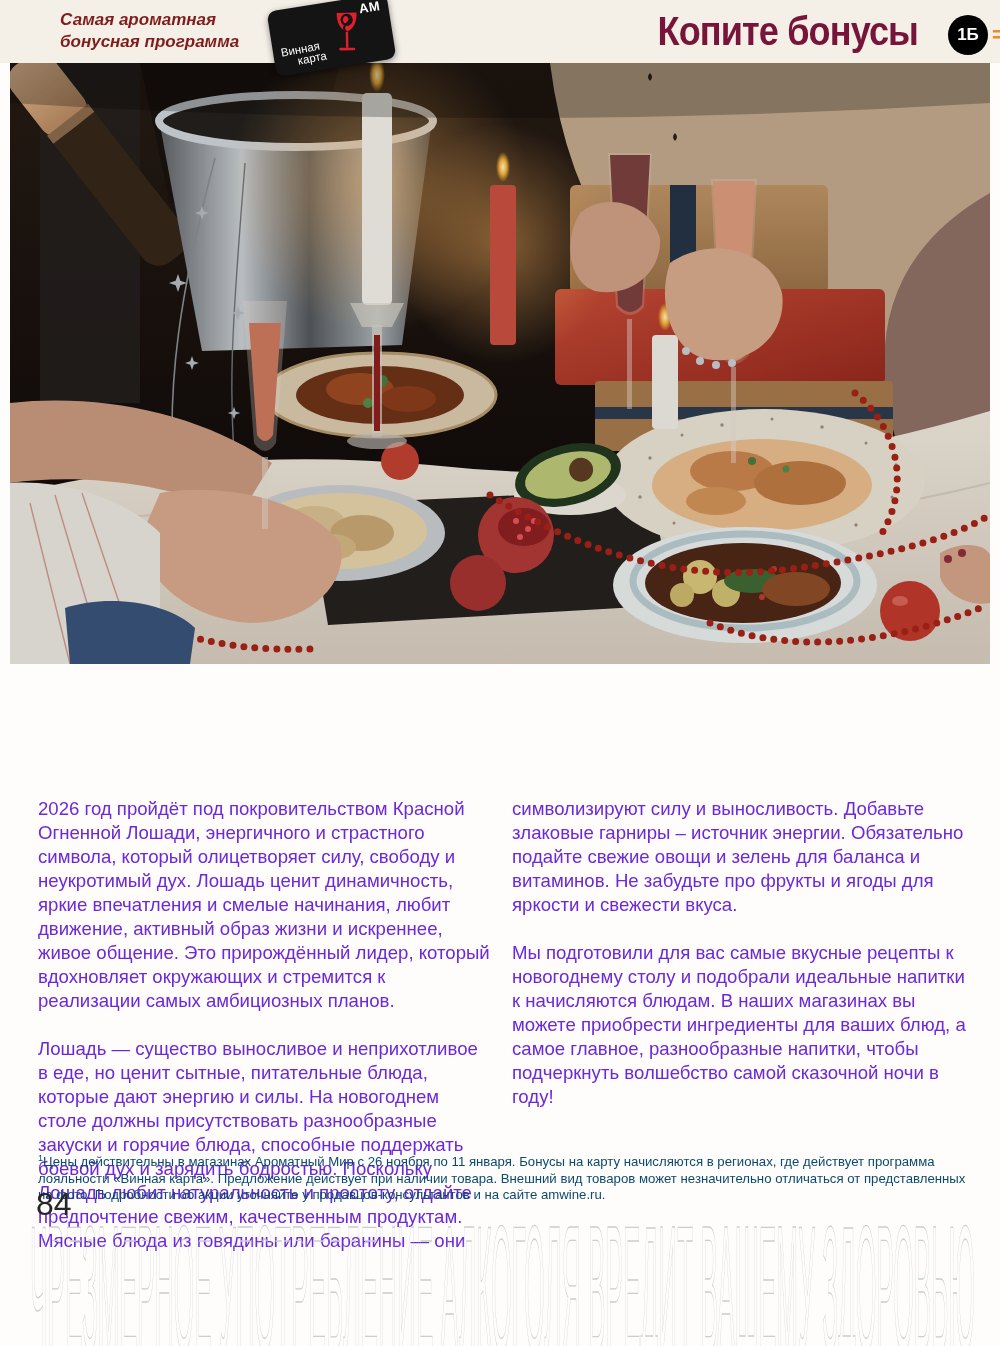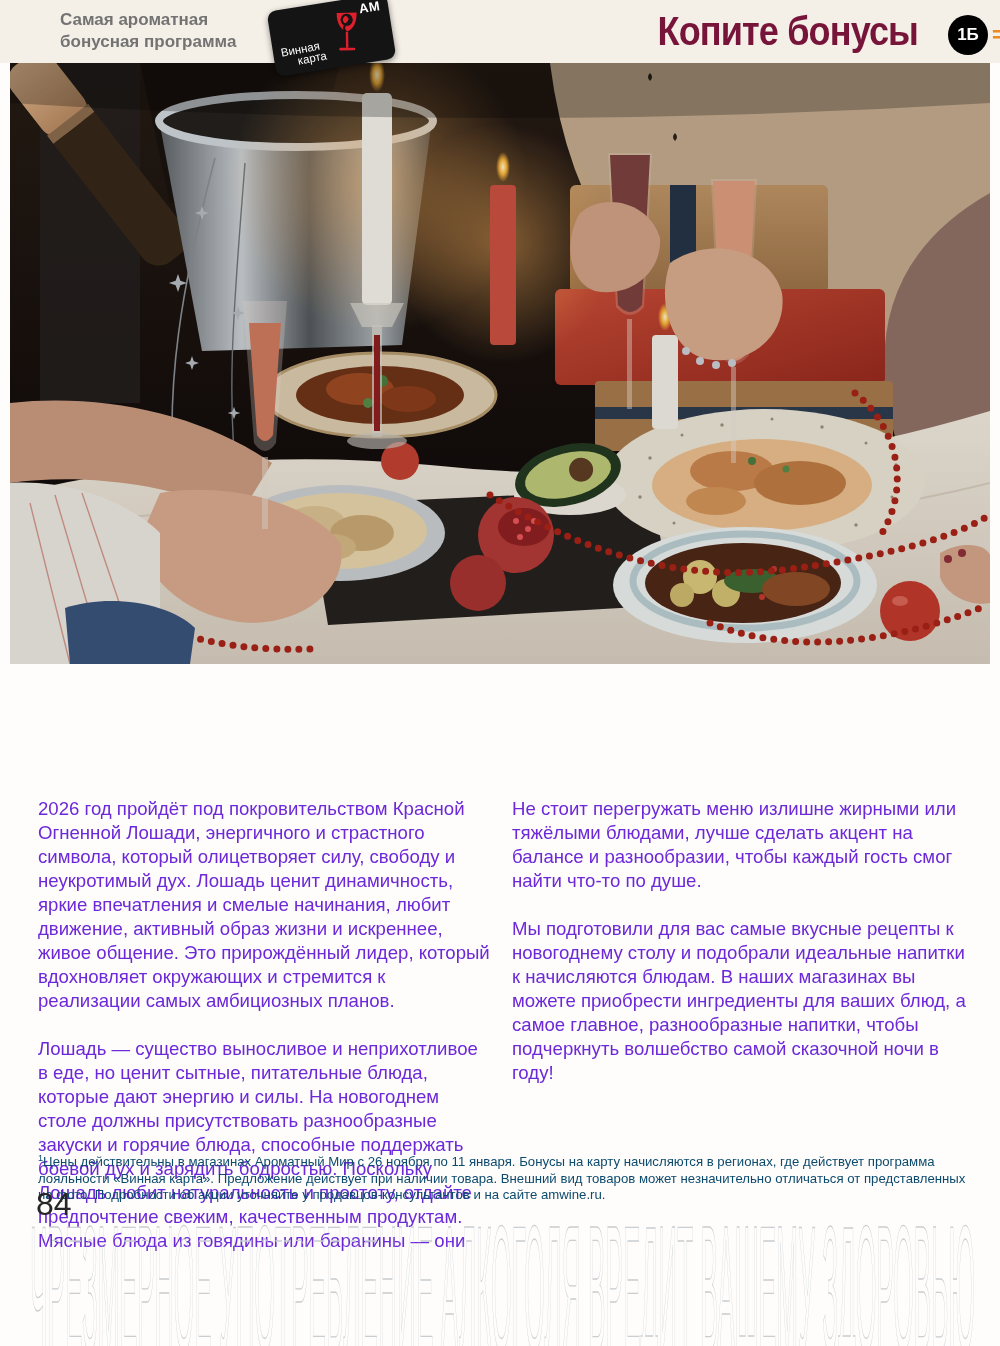--- a/index.html
+++ b/index.html
@@ -3,21 +3,21 @@
 <meta charset="utf-8">
 <style>
   html,body{margin:0;padding:0;}
   body{width:1000px;height:1346px;overflow:hidden;background:#fefdfb;
        font-family:"Liberation Sans", sans-serif;}
   .page{position:relative;width:1000px;height:1346px;overflow:hidden;background:#fefdfb;}
 
   
   .header{position:absolute;left:0;top:0;width:1000px;height:63px;background:#f4efe7;}
   .tagline{position:absolute;left:60px;top:9px;font-size:17px;line-height:22px;
-           font-weight:bold;color:#737373;}
+           font-weight:bold;color:#7f1d1d;font-style:italic;}
   .promo{position:absolute;right:82px;top:8px;font-size:41px;font-weight:bold;
          color:#77143a;letter-spacing:-1px;transform:scaleX(.88);transform-origin:right top;white-space:nowrap;}
   .badge{position:absolute;left:948px;top:15px;width:40px;height:40px;border-radius:50%;
          background:#000000;color:#ffffff;font-size:17px;font-weight:bold;
          display:flex;align-items:center;justify-content:center;}
   .badge-eq{position:absolute;left:992px;top:22px;color:#ec8a23;font-size:22px;font-weight:bold;}
 
   
   .card{position:absolute;left:271px;top:2px;width:121px;height:66px;background:#141414;
         border-radius:9px;transform:rotate(-9deg);box-shadow:0 2px 6px rgba(0,0,0,.45);z-index:5;}
@@ -282,21 +282,21 @@
       <path d="M0,0 L980,0 L980,40 Q490,70 0,40 Z" fill="#000" opacity=".25"></path>
     </svg>
   </div>
 
 
   <div class="col col-left">
     <p>2026 год пройдёт под покровительством Красной Огненной Лошади, энергичного и страстного символа, который олицетворяет силу, свободу и неукротимый дух. Лошадь ценит динамичность, яркие впечатления и смелые начинания, любит движение, активный образ жизни и искреннее, живое общение. Это прирождённый лидер, который вдохновляет окружающих и стремится к реализации самых амбициозных планов.</p>
     <p>Лошадь — существо выносливое и неприхотливое в еде, но ценит сытные, питательные блюда, которые дают энергию и силы. На новогоднем столе должны присутствовать разнообразные закуски и горячие блюда, способные поддержать боевой дух и зарядить бодростью. Поскольку Лошадь любит натуральность и простоту, отдайте предпочтение свежим, качественным продуктам. Мясные блюда из говядины или баранины — они</p>
   </div>
   <div class="col col-right">
-    <p>Не стоит перегружать меню излишне жирными или тяжёлыми блюдами, лучше сделать акцент на балансе и разнообразии, чтобы каждый гость смог найти что-то по душе.</p>
+    <p>символизируют силу и выносливость. Добавьте злаковые гарниры – источник энергии. Обязательно подайте свежие овощи и зелень для баланса и витаминов. Не забудьте про фрукты и ягоды для яркости и свежести вкуса.</p>
     <p>Мы подготовили для вас самые вкусные рецепты к новогоднему столу и подобрали идеальные напитки к начисляются блюдам. В наших магазинах вы можете приобрести ингредиенты для ваших блюд, а самое главное, разнообразные напитки, чтобы подчеркнуть волшебство самой сказочной ночи в году!</p>
   </div>
 
   <div class="footnote">
     <sup>1</sup><span>Цены действительны в магазинах Ароматный Мир с 26 ноября по 11 января. Бонусы на карту начисляются в регионах, где действует программа лояльности «Винная карта». Предложение действует при наличии товара. Внешний вид товаров может незначительно отличаться от представленных на фото. Подробности об акции уточняйте у продавцов-консультантов и на сайте amwine.ru.</span>
   </div>
 
   <div class="page-num">84</div>
 
   <svg class="warning" width="1000" height="130" viewBox="0 0 1000 130">

